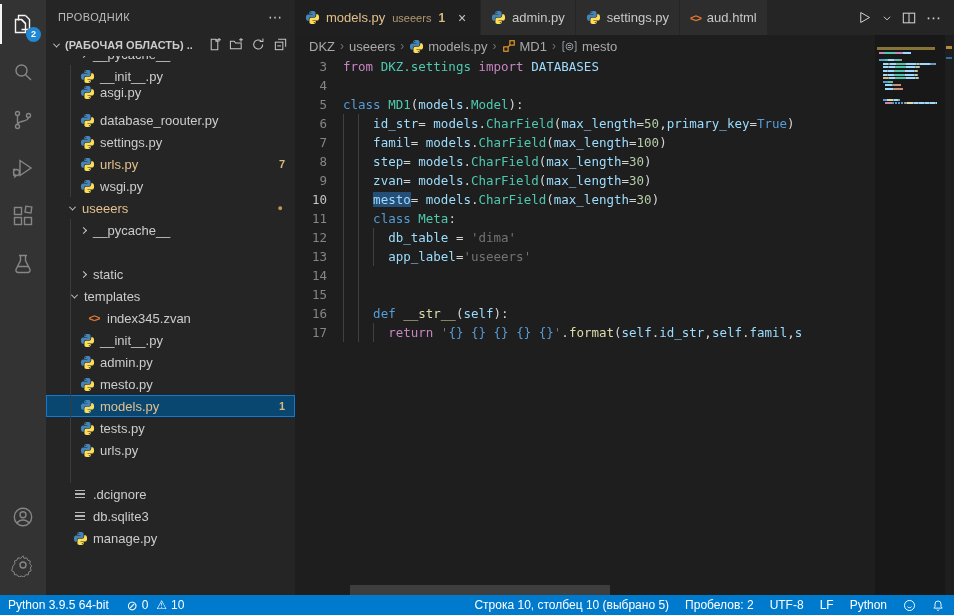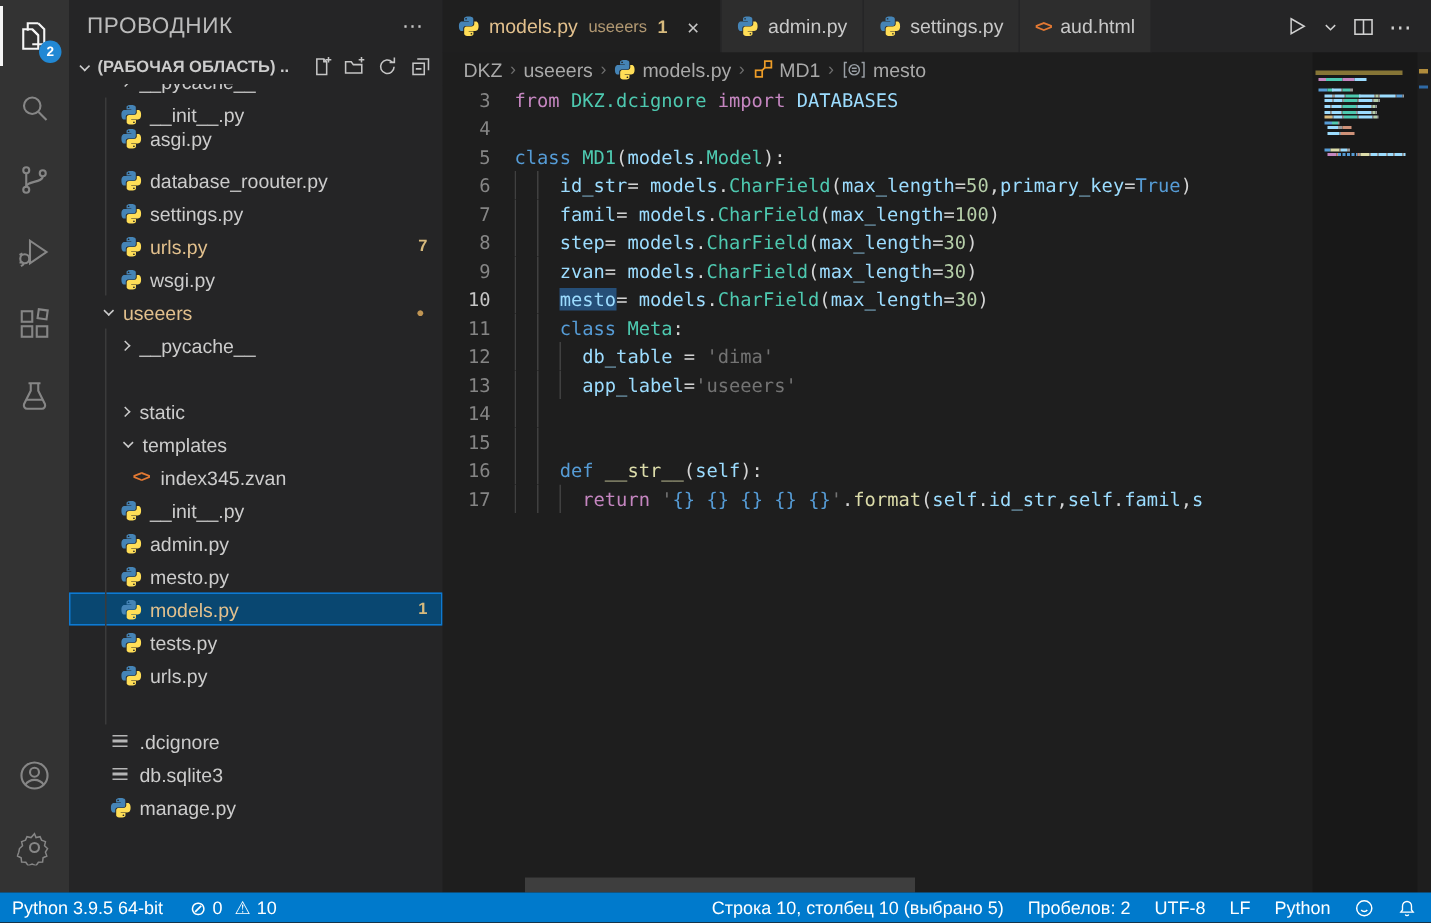--- a/index.html
+++ b/index.html
@@ -13,21 +13,21 @@
   .ab-item.active { color:#f5f5f5; }
   .ab-item.active::before { content:""; position:absolute; left:0; top:4px; bottom:4px; width:2px; background:#f5f5f5; }
   .ab-item svg { width:24px; height:24px; stroke:currentColor; fill:none; stroke-width:1.4; }
   .ab-badge { position:absolute; right:5px; bottom:6px; min-width:15px; height:15px; border-radius:50%;
     background:#2188d4; color:#fff; font-size:9px; line-height:15px; text-align:center; font-weight:700; }
   .ab-bottom { position:absolute; bottom:6px; left:0; width:46px; }
 
   
   .sidebar { position:absolute; left:46px; top:0; width:249px; height:595px; background:#252526; color:#cccccc; z-index:4; }
   .sb-header { height:34px; display:flex; align-items:center; padding:0 12px; }
-  .sb-title { font-size:15px; letter-spacing:.4px; color:#bbbbbb; }
+  .sb-title { font-size:11px; letter-spacing:.4px; color:#bbbbbb; }
   .sb-ellipsis { margin-left:auto; color:#c5c5c5; font-size:14px; cursor:pointer; letter-spacing:1px; }
   .sb-section { height:22px; display:flex; align-items:center; padding:0 6px 0 6px; font-weight:700; font-size:11px; color:#cccccc; position:relative; }
   .sb-actions { margin-left:auto; display:flex; gap:6px; }
   .sb-actions .act { width:16px; height:16px; color:#c5c5c5; cursor:pointer; }
   .sb-actions svg { width:15px; height:15px; stroke:currentColor; fill:none; stroke-width:1.1; }
   .chev { display:inline-block; width:5px; height:5px; border-right:1.2px solid #cccccc; border-bottom:1.2px solid #cccccc; margin:0 6px 0 2px; }
   .chev.down { transform:rotate(45deg) translate(-1px,-1px); }
   .chev.right { transform:rotate(-45deg); }
   .tree { position:absolute; left:0; top:56px; right:0; bottom:42px; overflow:hidden; }
   .trow { position:absolute; left:0; right:0; height:22px; display:flex; align-items:center; font-size:13px; cursor:pointer; color:#cccccc; }
@@ -272,21 +272,21 @@
           <span class="tdot">●</span>
         </div>
         <div class="trow" style="top: 163px; padding-left: 33px;">
           <span class="chev tchev right" style="margin-right:7px;"></span>
           <span class="tlabel">__pycache__</span>
         </div>
         <div class="trow" style="top: 207px; padding-left: 33px;">
           <span class="chev tchev right" style="margin-right:7px;"></span>
           <span class="tlabel">static</span>
         </div>
-        <div class="trow" style="top: 229px; padding-left: 35px; text-align: right;">
+        <div class="trow" style="top: 229px; padding-left: 24px; text-align: right;">
           <span class="chev tchev down" style="margin-right:7px;"></span>
           <span class="tlabel">templates</span>
         </div>
         <div class="trow" style="top: 251px; padding-left: 40px;">
           <span class="ticon">
             <span class="html-glyph">&lt;&gt;</span>
           </span>
           <span class="tlabel">index345.zvan</span>
         </div>
         <div class="trow" style="top: 273px; padding-left: 33px;">
@@ -479,21 +479,21 @@
                 <path d="M4 2H2v12h2M16 2h2v12h-2"></path>
                 <circle cx="10" cy="8" r="4.2"></circle>
                 <path d="M8 6.8h4M8 9.2h4"></path>
               </g>
             </svg>
           </span>
           <span>mesto</span>
         </span>
       </div>
     <div class="code" id="code">
-        <div class="crow"><div class="ln">3</div><div class="lc"><span class="t-kw">from </span><span class="t-cls">DKZ.dcignore</span><span class="t-kw"> import </span><span class="t-var">DATABASES</span></div></div>
+        <div class="crow"><div class="ln">3</div><div class="lc"><span class="t-kw">from </span><span class="t-cls">DKZ.settings</span><span class="t-kw"> import </span><span class="t-var">DATABASES</span></div></div>
         <div class="crow"><div class="ln">4</div><div class="lc"></div></div>
         <div class="crow"><div class="ln">5</div><div class="lc"><span class="t-decl">class </span><span class="t-cls">MD1</span><span class="t-pl">(</span><span class="t-var">models</span><span class="t-pl">.</span><span class="t-cls">Model</span><span class="t-pl">):</span></div></div>
         <div class="crow"><div class="ln">6</div><div class="lc"><span class="g" style="left: calc(0ch);"></span><span class="g" style="left: calc(2ch);"></span><span class="t-pl">    </span><span class="t-var">id_str</span><span class="t-pl">= </span><span class="t-var">models</span><span class="t-pl">.</span><span class="t-cls">CharField</span><span class="t-pl">(</span><span class="t-var">max_length</span><span class="t-pl">=</span><span class="t-num">50</span><span class="t-pl">,</span><span class="t-var">primary_key</span><span class="t-pl">=</span><span class="t-decl">True</span><span class="t-pl">)</span></div></div>
         <div class="crow"><div class="ln">7</div><div class="lc"><span class="g" style="left: calc(0ch);"></span><span class="g" style="left: calc(2ch);"></span><span class="t-pl">    </span><span class="t-var">famil</span><span class="t-pl">= </span><span class="t-var">models</span><span class="t-pl">.</span><span class="t-cls">CharField</span><span class="t-pl">(</span><span class="t-var">max_length</span><span class="t-pl">=</span><span class="t-num">100</span><span class="t-pl">)</span></div></div>
         <div class="crow"><div class="ln">8</div><div class="lc"><span class="g" style="left: calc(0ch);"></span><span class="g" style="left: calc(2ch);"></span><span class="t-pl">    </span><span class="t-var">step</span><span class="t-pl">= </span><span class="t-var">models</span><span class="t-pl">.</span><span class="t-cls">CharField</span><span class="t-pl">(</span><span class="t-var">max_length</span><span class="t-pl">=</span><span class="t-num">30</span><span class="t-pl">)</span></div></div>
         <div class="crow"><div class="ln">9</div><div class="lc"><span class="g" style="left: calc(0ch);"></span><span class="g" style="left: calc(2ch);"></span><span class="t-pl">    </span><span class="t-var">zvan</span><span class="t-pl">= </span><span class="t-var">models</span><span class="t-pl">.</span><span class="t-cls">CharField</span><span class="t-pl">(</span><span class="t-var">max_length</span><span class="t-pl">=</span><span class="t-num">30</span><span class="t-pl">)</span></div></div>
         <div class="crow"><div class="ln active">10</div><div class="lc"><span class="g" style="left: calc(0ch);"></span><span class="g" style="left: calc(2ch);"></span><span class="t-pl">    </span><span class="t-sel">mesto</span><span class="t-pl">= </span><span class="t-var">models</span><span class="t-pl">.</span><span class="t-cls">CharField</span><span class="t-pl">(</span><span class="t-var">max_length</span><span class="t-pl">=</span><span class="t-num">30</span><span class="t-pl">)</span></div></div>
         <div class="crow"><div class="ln">11</div><div class="lc"><span class="g" style="left: calc(0ch);"></span><span class="g" style="left: calc(2ch);"></span><span class="t-pl">    </span><span class="t-decl">class </span><span class="t-cls">Meta</span><span class="t-pl">:</span></div></div>
         <div class="crow"><div class="ln">12</div><div class="lc"><span class="g" style="left: calc(0ch);"></span><span class="g" style="left: calc(2ch);"></span><span class="g" style="left: calc(4ch);"></span><span class="t-pl">      </span><span class="t-var">db_table</span><span class="t-pl"> = </span><span class="t-str">'dima'</span></div></div>
         <div class="crow"><div class="ln">13</div><div class="lc"><span class="g" style="left: calc(0ch);"></span><span class="g" style="left: calc(2ch);"></span><span class="g" style="left: calc(4ch);"></span><span class="t-pl">      </span><span class="t-var">app_label</span><span class="t-pl">=</span><span class="t-str">'useeers'</span></div></div>

